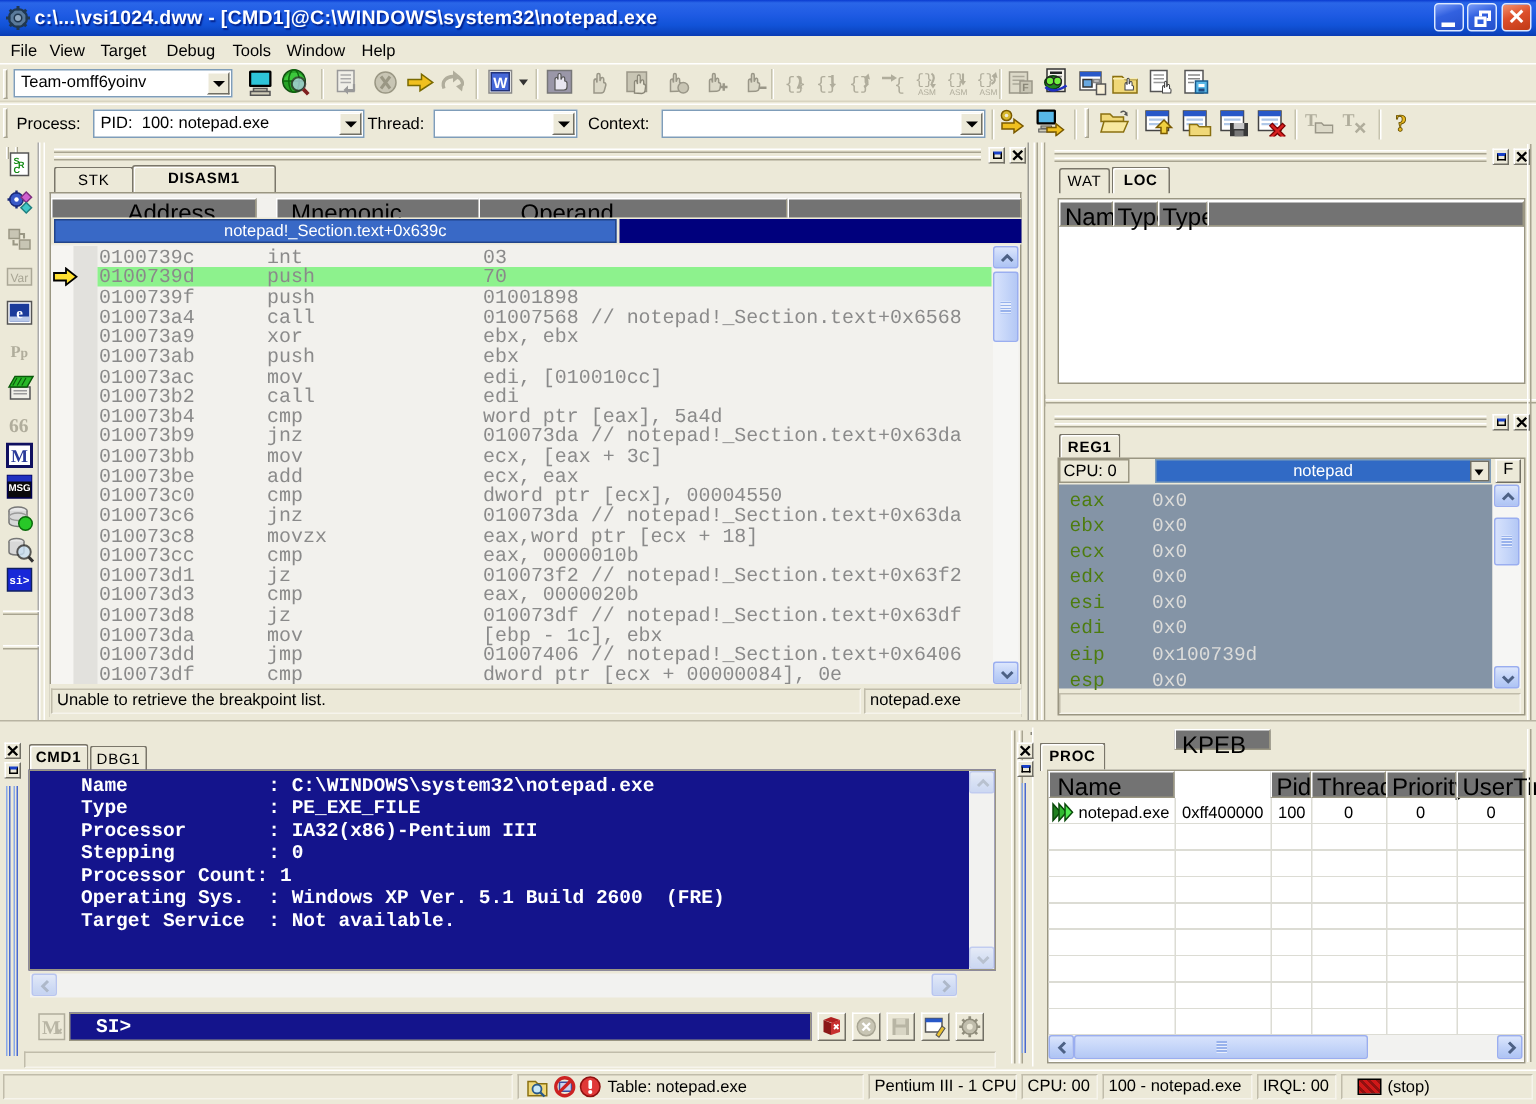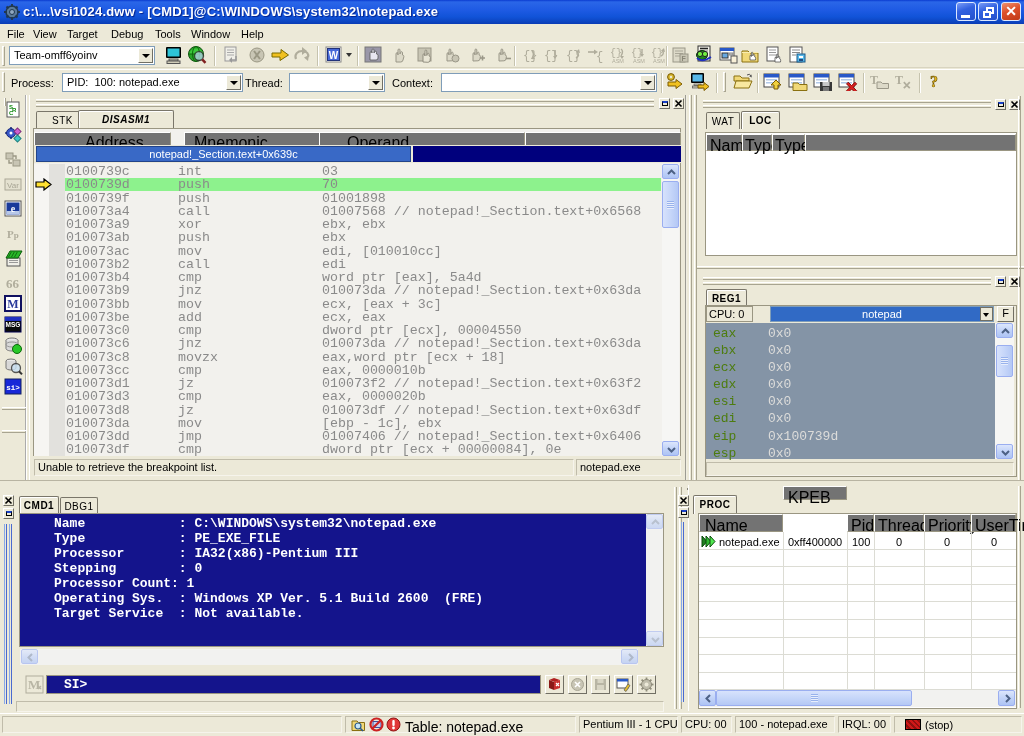--- a/index.html
+++ b/index.html
@@ -416,21 +416,21 @@
 <div class="ridge" style="left:36px;top:104px;width:618px;"></div>
 <div class="mbtn" style="left:659px;top:98px;">
     <div style="position:absolute;left:1.5px;top:1.5px;width:6px;height:5.5px;border:1px solid #000;border-top:2.5px solid #1840c8;"></div>
   </div>
 <div class="mbtn" style="left:673px;top:98px;">
     <svg width="9" height="9" viewBox="0 0 9 9" style="position:absolute;left:0px;top:0px;">
       <path d="M1.5 1.5 L7.5 7.5 M7.5 1.5 L1.5 7.5" stroke="#000" stroke-width="1.6"></path>
     </svg>
   </div>
 <div class="tab" style="left:36px;top:111px;width:53px;">STK</div>
-<div class="tab active" style="left:78px;top:110px;width:96px;height:31px;font-style:italic;">DISASM1</div>
+<div class="tab active" style="left:88px;top:110px;width:96px;height:31px;">DISASM1</div>
 
 <div class="abs" style="left:33px;top:128px;width:648px;height:350px;background:#f2f1ed;border:1px solid #9a9682;border-bottom:none;"></div>
 <div class="colhdr" style="left:34px;top:132px;width:137px;height:14px;">
     <span style="position:absolute;left:50px;top:1px;">Address</span>
   </div>
 <div class="colhdr" style="left:184px;top:132px;width:136px;height:14px;">
     <span style="position:absolute;left:9px;top:1px;">Mnemonic</span>
   </div>
 <div class="colhdr" style="left:319px;top:132px;width:206px;height:14px;">
     <span style="position:absolute;left:27px;top:1px;">Operand</span>
@@ -798,21 +798,21 @@
 <svg class="abs" style="left:369px;top:717px;" width="15" height="15" viewBox="0 0 15 15">
     <rect x="4" y="4.5" width="8" height="6" fill="#c8d4f0" stroke="#4050a0" stroke-width="1"></rect>
     <circle cx="7.5" cy="7.5" r="6" fill="none" stroke="#cc2222" stroke-width="2.2"></circle>
     <line x1="3.2" y1="11.8" x2="11.8" y2="3.2" stroke="#cc2222" stroke-width="2.2"></line>
   </svg>
 <svg class="abs" style="left:386px;top:717px;" width="15" height="15" viewBox="0 0 15 15">
     <circle cx="7.5" cy="7.5" r="6.5" fill="#e03838" stroke="#901010"></circle>
     <rect x="6.3" y="3" width="2.4" height="6" rx="1" fill="#fff"></rect>
     <circle cx="7.5" cy="11" r="1.4" fill="#fff"></circle>
   </svg>
-<div class="abs" style="left:405px;top:719px;font-size:14px;color:#000;">Table: notepad.exe</div>
+<div class="abs" style="left:405px;top:719px;font-size:11px;color:#000;">Table: notepad.exe</div>
 <div class="sbox" style="left:579px;top:716px;width:99px;height:17px;">
     <span style="position:absolute;left:3px;top:1px;">Pentium III - 1 CPU(</span>
   </div>
 <div class="sbox" style="left:681px;top:716px;width:51px;height:17px;">
     <span style="position:absolute;left:3px;top:1px;">CPU: 00</span>
   </div>
 <div class="sbox" style="left:735px;top:716px;width:100px;height:17px;">
     <span style="position:absolute;left:3px;top:1px;">100 - notepad.exe</span>
   </div>
 <div class="sbox" style="left:838px;top:716px;width:53px;height:17px;">

